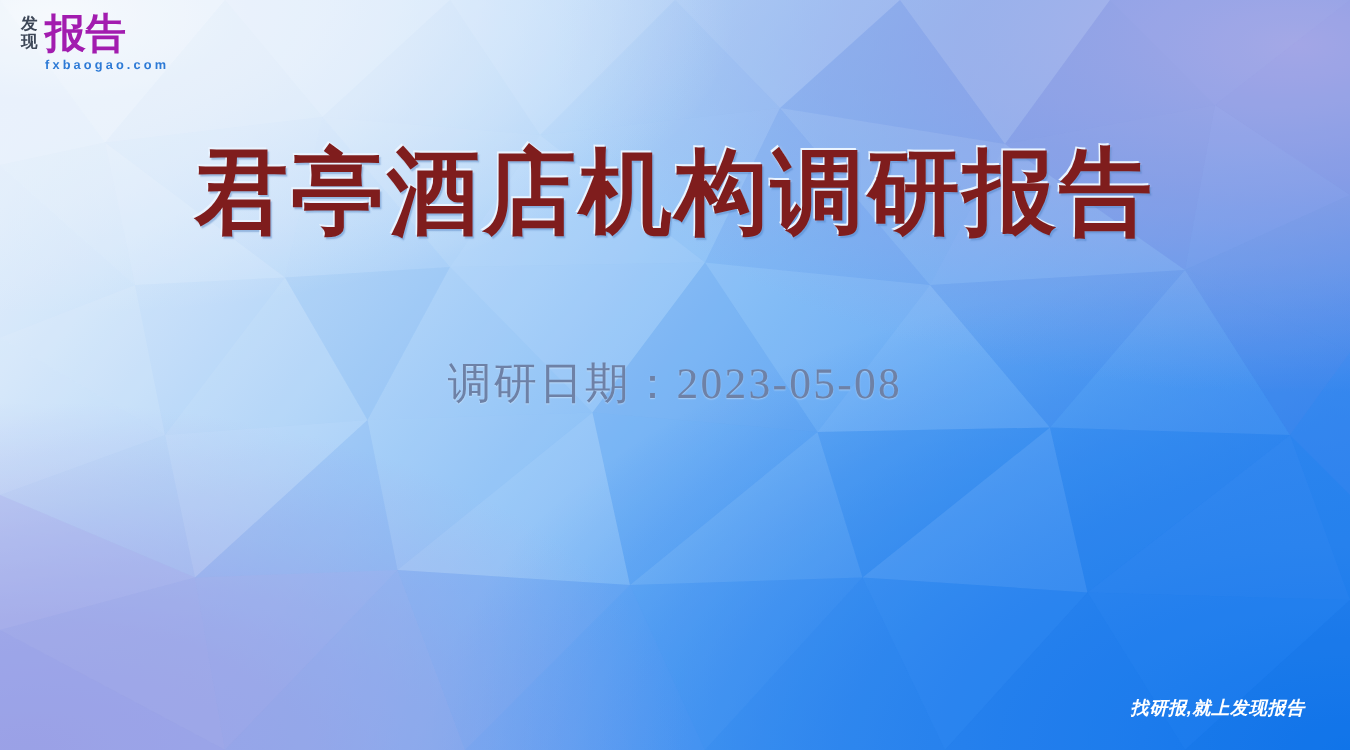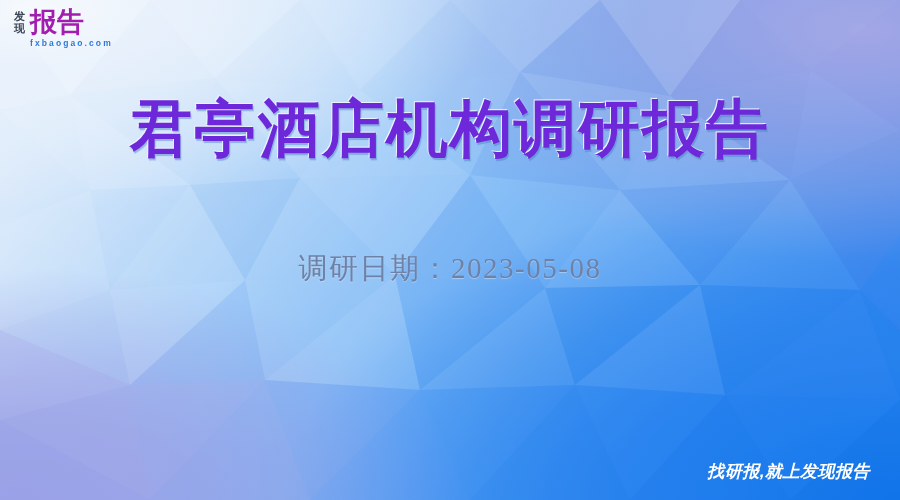--- a/index.html
+++ b/index.html
@@ -87,52 +87,51 @@
     left: 0;
     right: 0;
     top: 92px;
     text-align: center;
     z-index: 5;
     font-family: Liberation Sans, sans-serif;
     font-size: 62px;
     line-height: 74px;
     font-weight: 700;
     letter-spacing: 2px;
-    color: #6d28d9;
+    color: #7f1d1d;
     text-shadow:
       -1px -1px 0 #eaf4ff,
        1px  1.5px 1px rgba(40,100,180,0.38),
        0 0 2px rgba(255,255,255,0.55);
   }
 
   .subtitle {
     position: absolute;
     left: 0;
     right: 0;
     top: 236px;
     text-align: center;
     z-index: 5;
     font-family: "Liberation Serif", "DejaVu Serif", serif;
     font-size: 29px;
     line-height: 40px;
     font-weight: 400;
     letter-spacing: 1.5px;
     color: #6e81a6;
     text-shadow: 0 1px 1px rgba(255,255,255,0.35);
-    margin-top: 12px;
   }
 
   
   .tagline {
     position: absolute;
     right: 30px;
     bottom: 17px;
     z-index: 6;
     font-family: "Liberation Sans", "DejaVu Sans", sans-serif;
-    font-size: 17px;
+    font-size: 12px;
     line-height: 22px;
     font-weight: 700;
     color: #ffffff;
     letter-spacing: 0.5px;
     font-style: italic;
   }
 </style>
 </head>
 <body>
 

